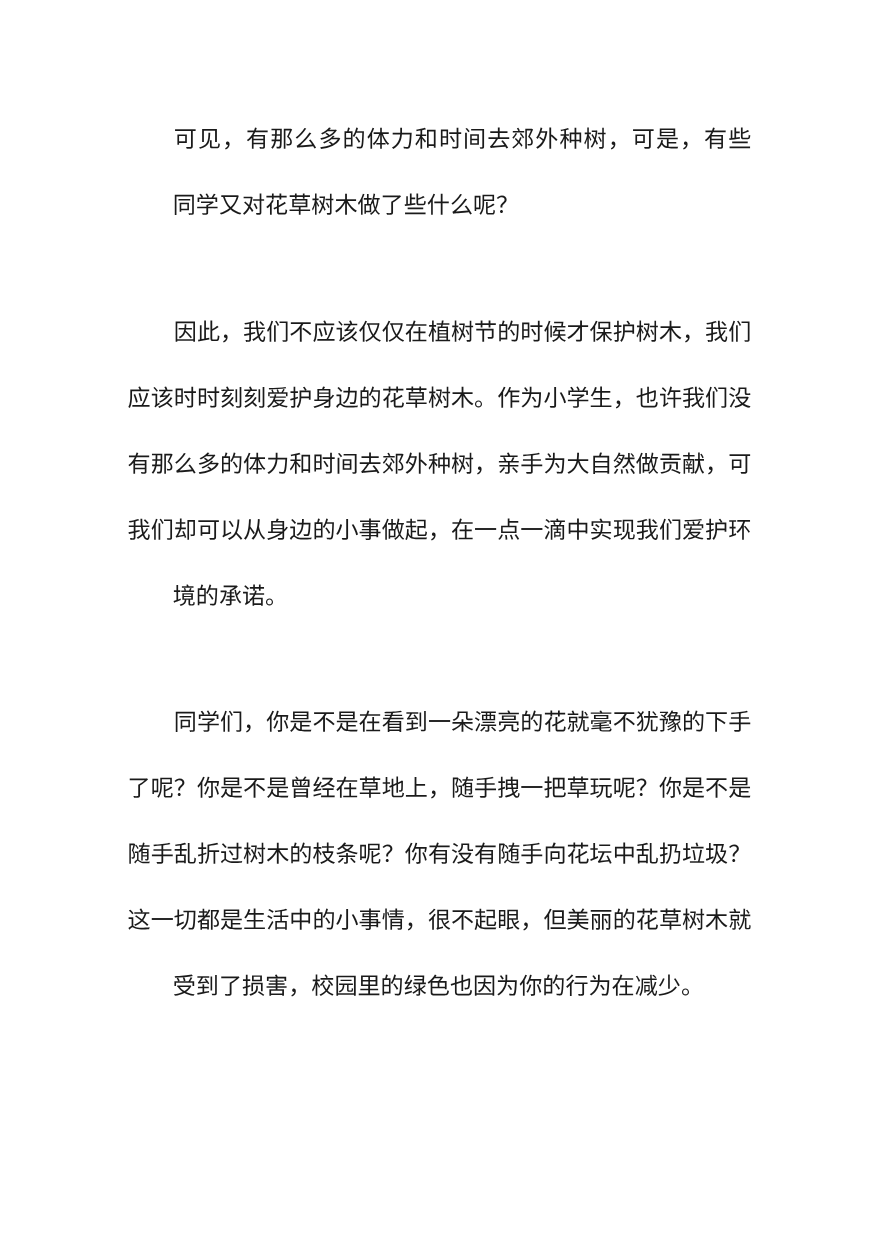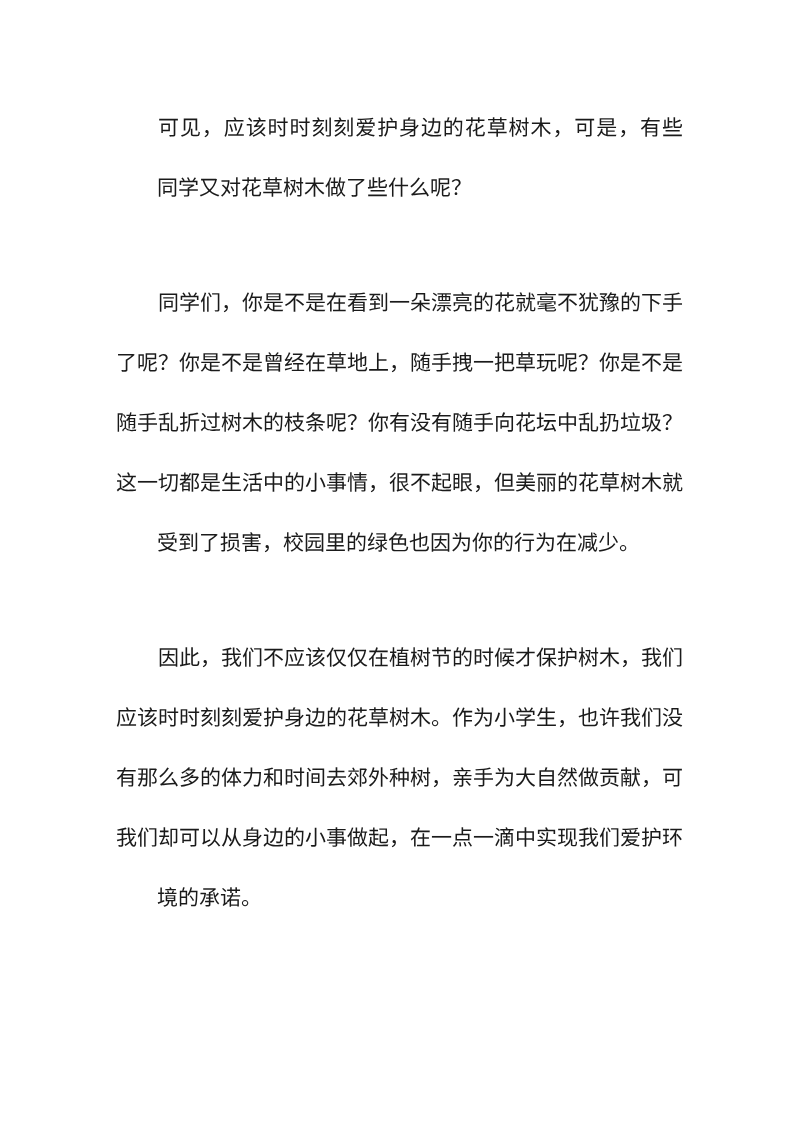--- a/index.html
+++ b/index.html
@@ -46,31 +46,31 @@
     text-align-last: left;
     margin-left: 41px;
   }
 </style>
 </head>
 <body>
 
 <div class="page" style="background: rgb(255, 255, 255);">
   <div class="content" id="document-body" style="color: rgb(26, 26, 26);">
       <div class="paragraph">
-        <div class="line first">可见，应该时时刻刻爱护身边的花草树木，可是，有些</div>
+        <div class="line first">可见，有那么多的体力和时间去郊外种树，可是，有些</div>
         <div class="line last">同学又对花草树木做了些什么呢？</div>
+      </div>
+      <div class="paragraph">
+        <div class="line first">因此，我们不应该仅仅在植树节的时候才保护树木，我们</div>
+        <div class="line">应该时时刻刻爱护身边的花草树木。作为小学生，也许我们没</div>
+        <div class="line">有那么多的体力和时间去郊外种树，亲手为大自然做贡献，可</div>
+        <div class="line">我们却可以从身边的小事做起，在一点一滴中实现我们爱护环</div>
+        <div class="line last">境的承诺。</div>
       </div>
       <div class="paragraph">
         <div class="line first">同学们，你是不是在看到一朵漂亮的花就毫不犹豫的下手</div>
         <div class="line">了呢？你是不是曾经在草地上，随手拽一把草玩呢？你是不是</div>
         <div class="line">随手乱折过树木的枝条呢？你有没有随手向花坛中乱扔垃圾？</div>
         <div class="line">这一切都是生活中的小事情，很不起眼，但美丽的花草树木就</div>
         <div class="line last">受到了损害，校园里的绿色也因为你的行为在减少。</div>
       </div>
-      <div class="paragraph">
-        <div class="line first">因此，我们不应该仅仅在植树节的时候才保护树木，我们</div>
-        <div class="line">应该时时刻刻爱护身边的花草树木。作为小学生，也许我们没</div>
-        <div class="line">有那么多的体力和时间去郊外种树，亲手为大自然做贡献，可</div>
-        <div class="line">我们却可以从身边的小事做起，在一点一滴中实现我们爱护环</div>
-        <div class="line last">境的承诺。</div>
-      </div>
     </div>
 </div>
 
 </body></html>

